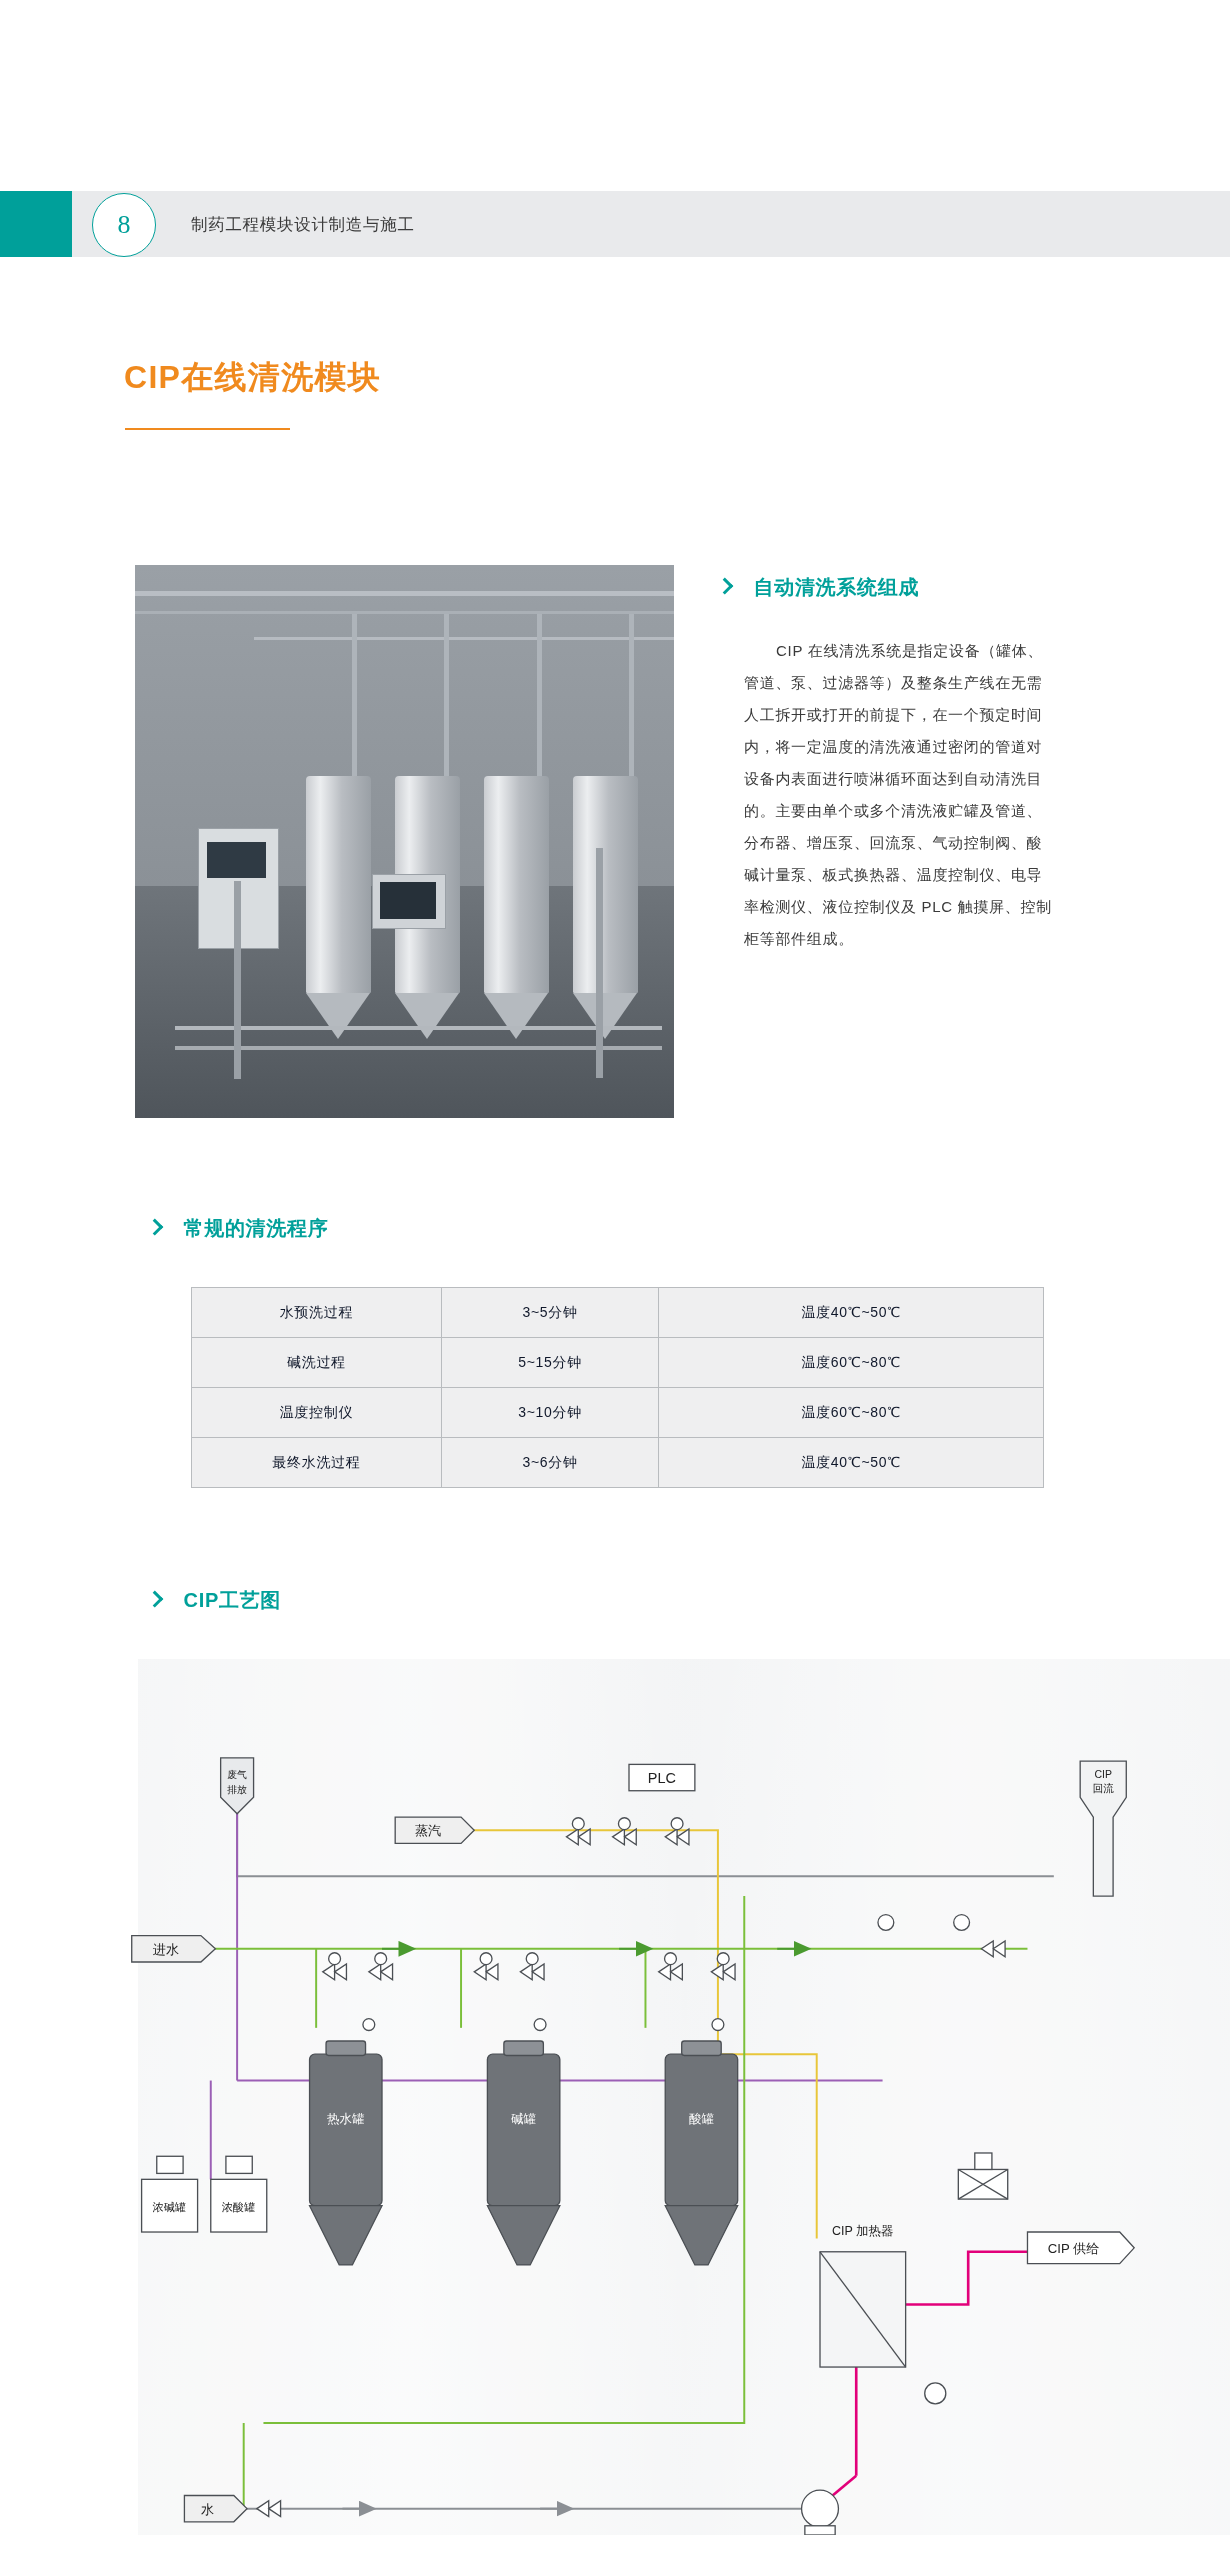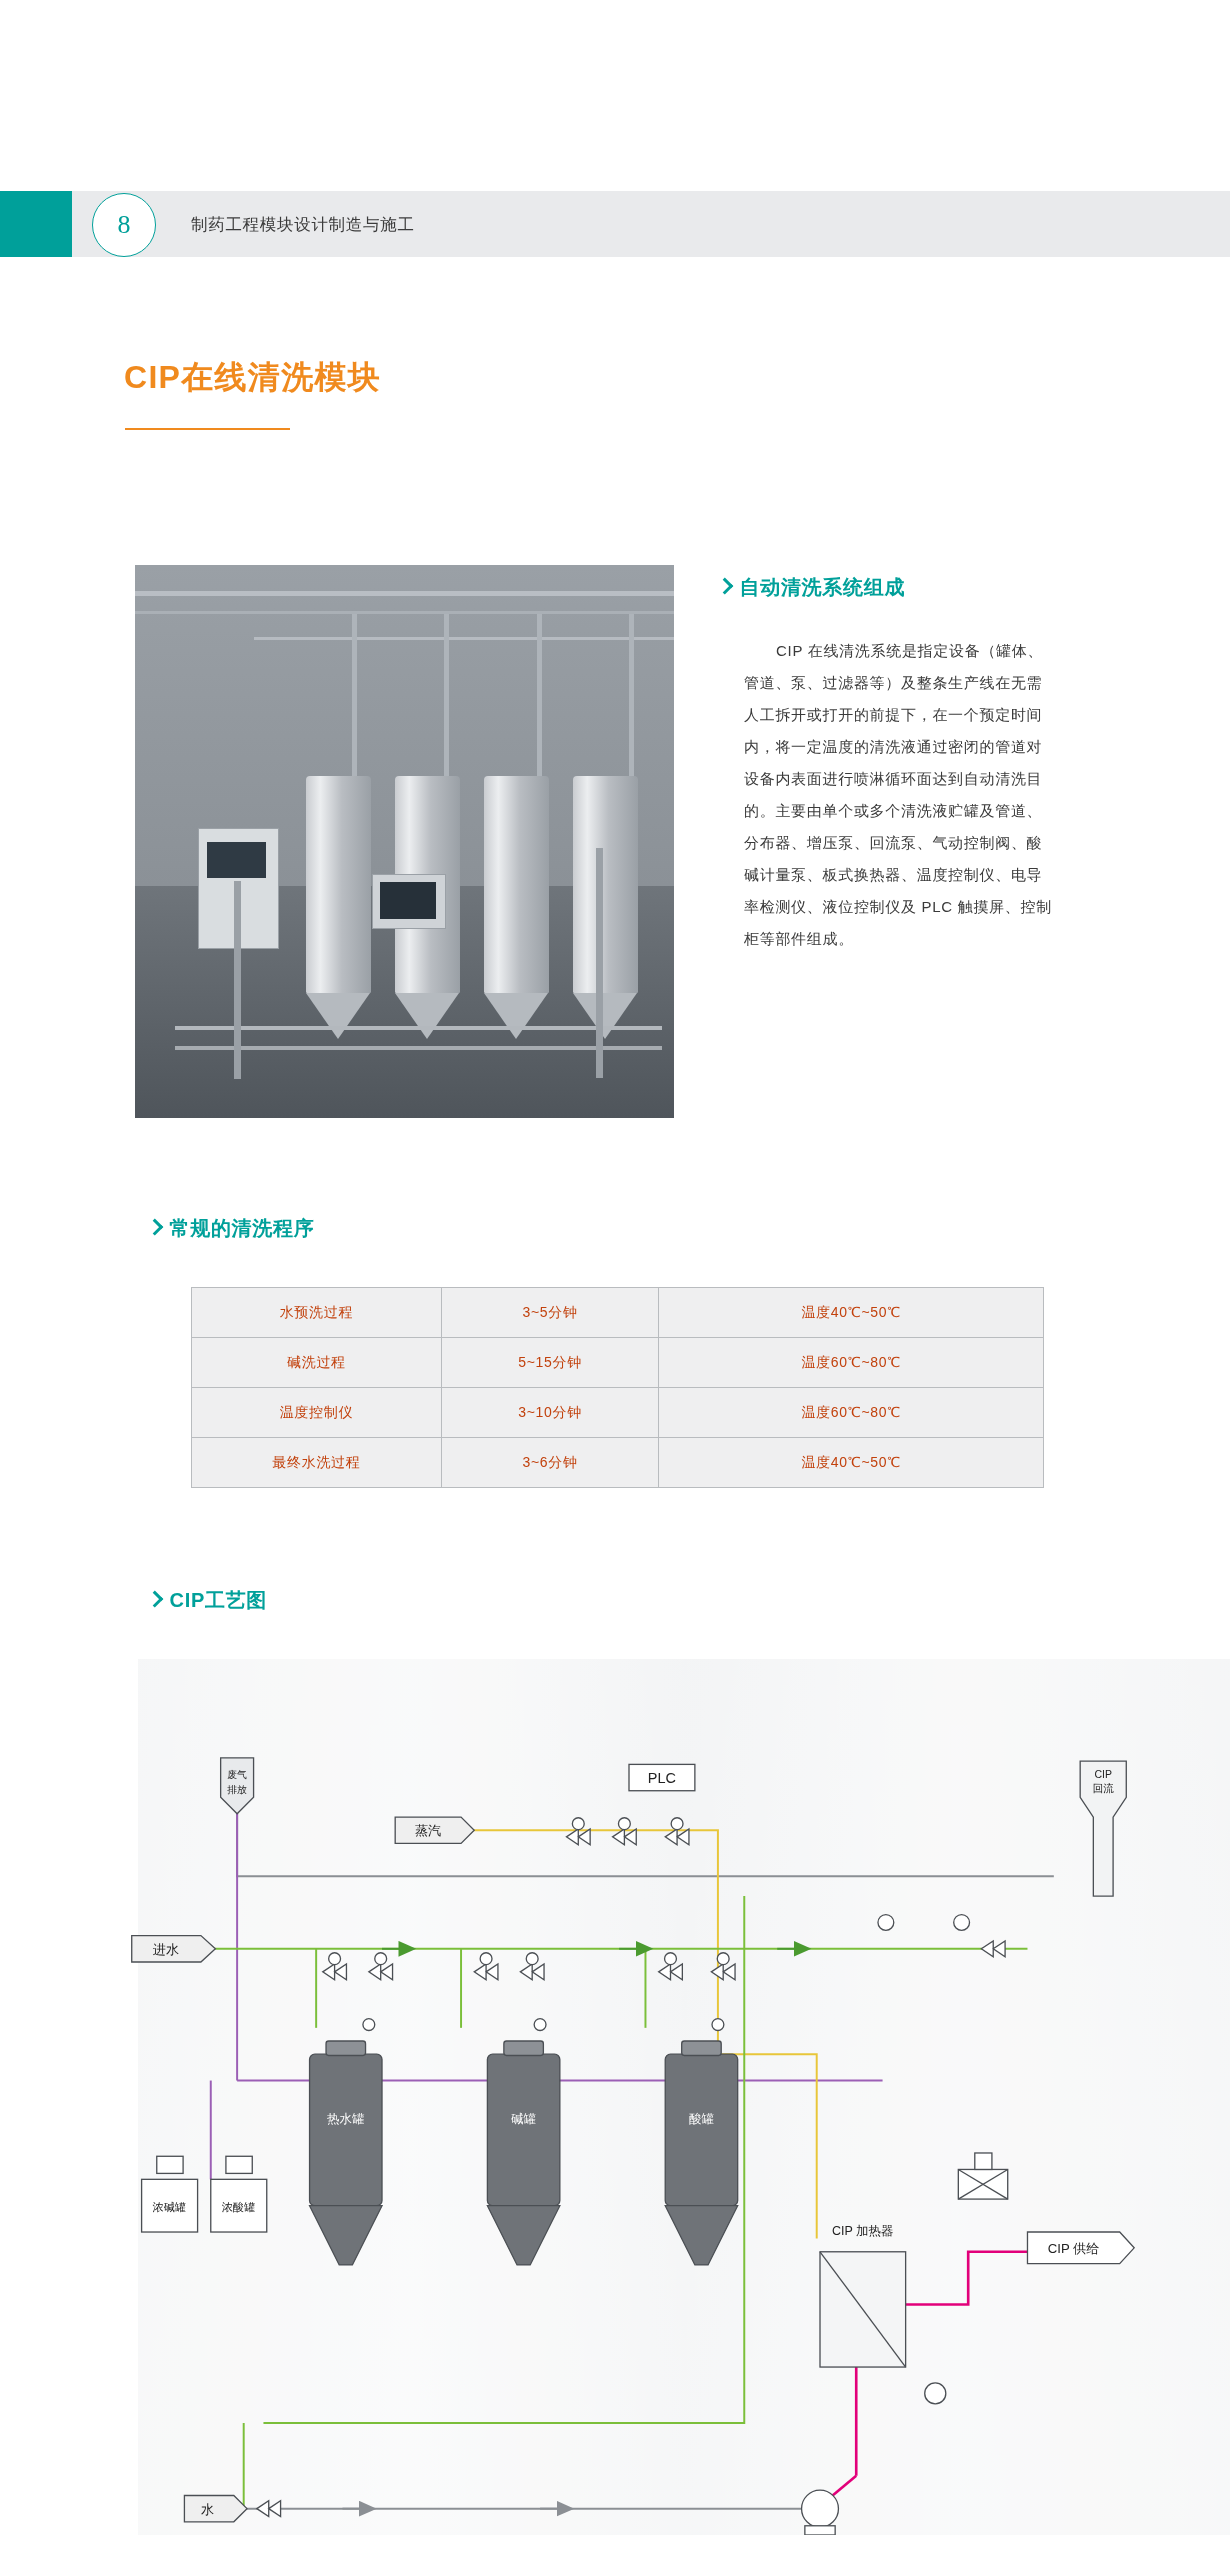--- a/index.html
+++ b/index.html
@@ -136,21 +136,21 @@
     position: absolute;
     height: 4px;
     background: #b3b8bd;
   }
 
   
   .sec-head {
     position: absolute;
     display: flex;
     align-items: center;
-    gap: 7px;
+    gap: 21px;
   }
   .chev {
     width: 14.5px;
     height: 20px;
     display: inline-block;
     position: relative;
   }
   .chev::before {
     content: "";
     position: absolute;
@@ -185,21 +185,21 @@
     position: absolute;
     left: 191px;
     top: 1287px;
     width: 853px;
     border-collapse: collapse;
   }
   .tbl td {
     border: 0.7px solid #b9bcbf;
     height: 47px;
     font-size: 14px;
-    color: #c2410c;
+    color: #0f172a;
     text-align: center;
     background: #efeff0;
     letter-spacing: 0.7px;
   }
   .tbl td.c0 { width: 250px; }
   .tbl td.c1 { width: 217px; margin-left: 17px; }
   .tbl td.c2 { width: 386px; }
 
   
   .diagram {

